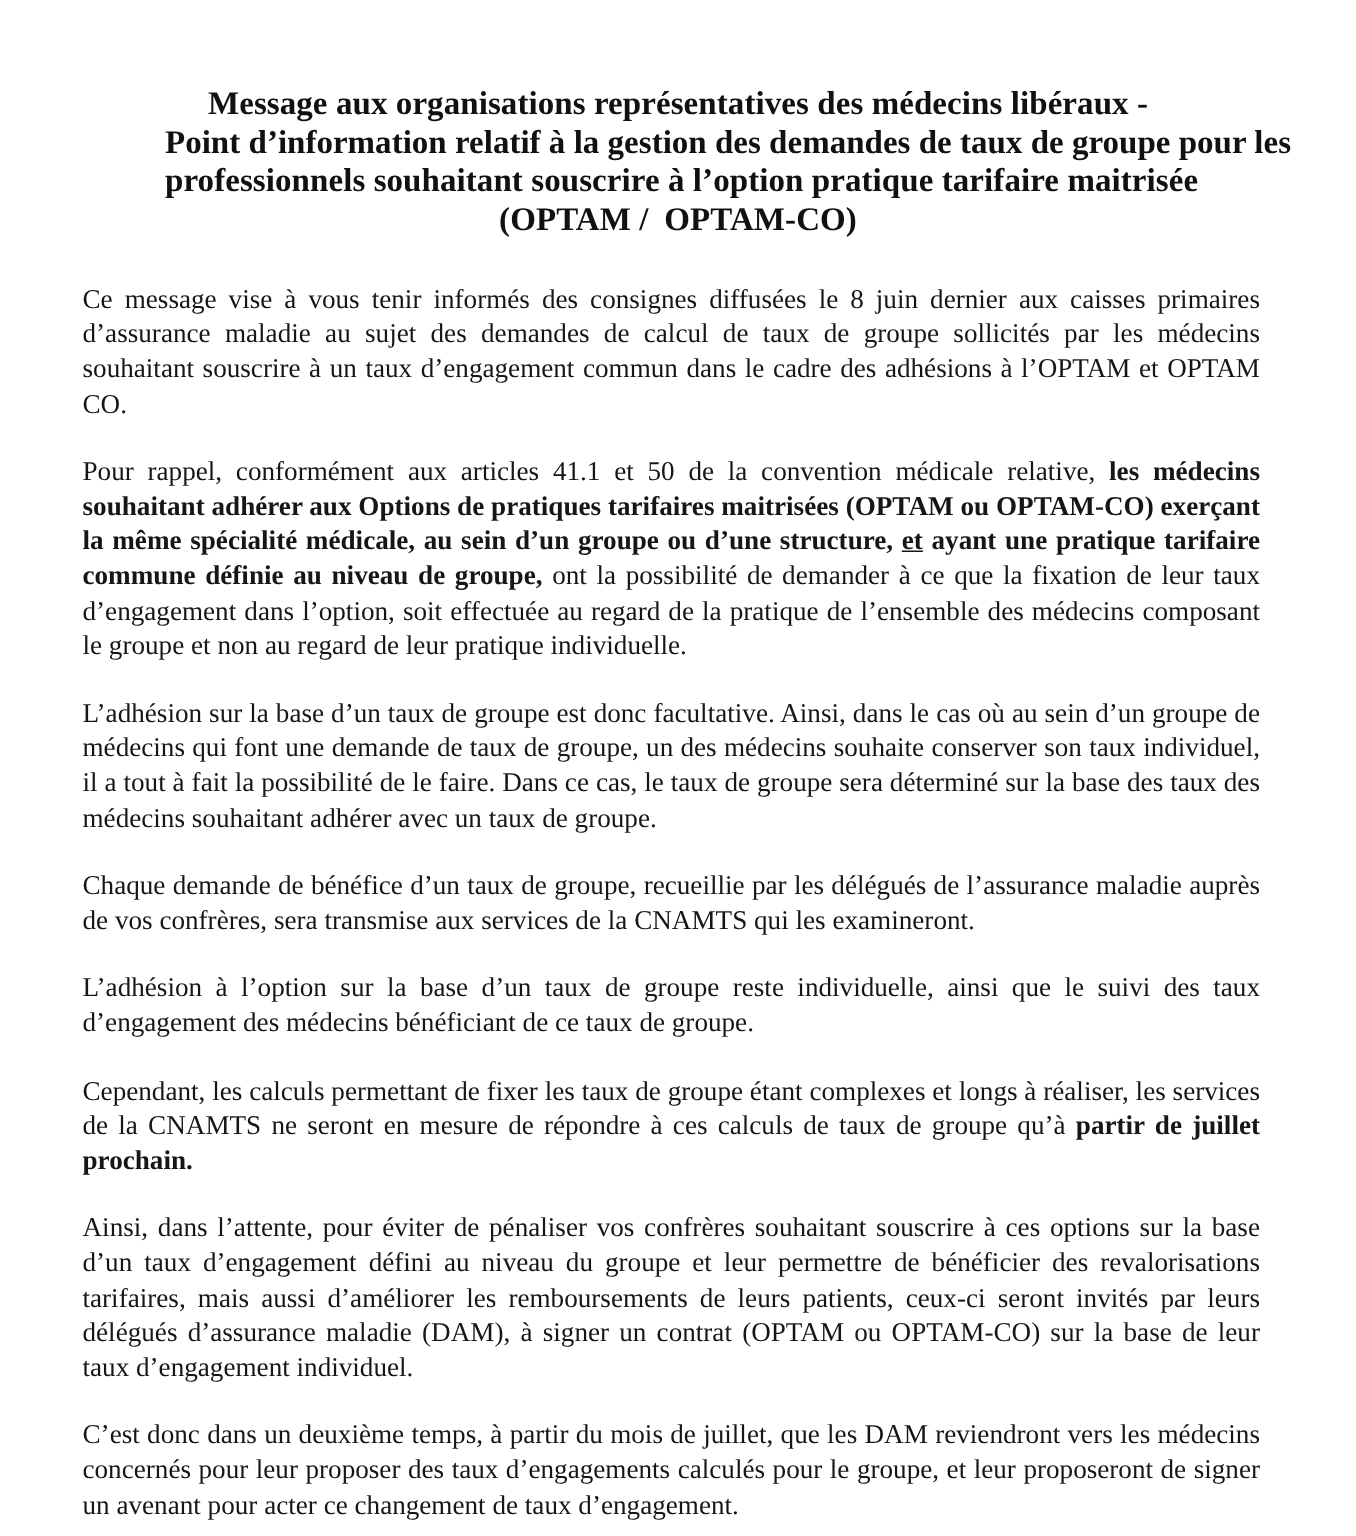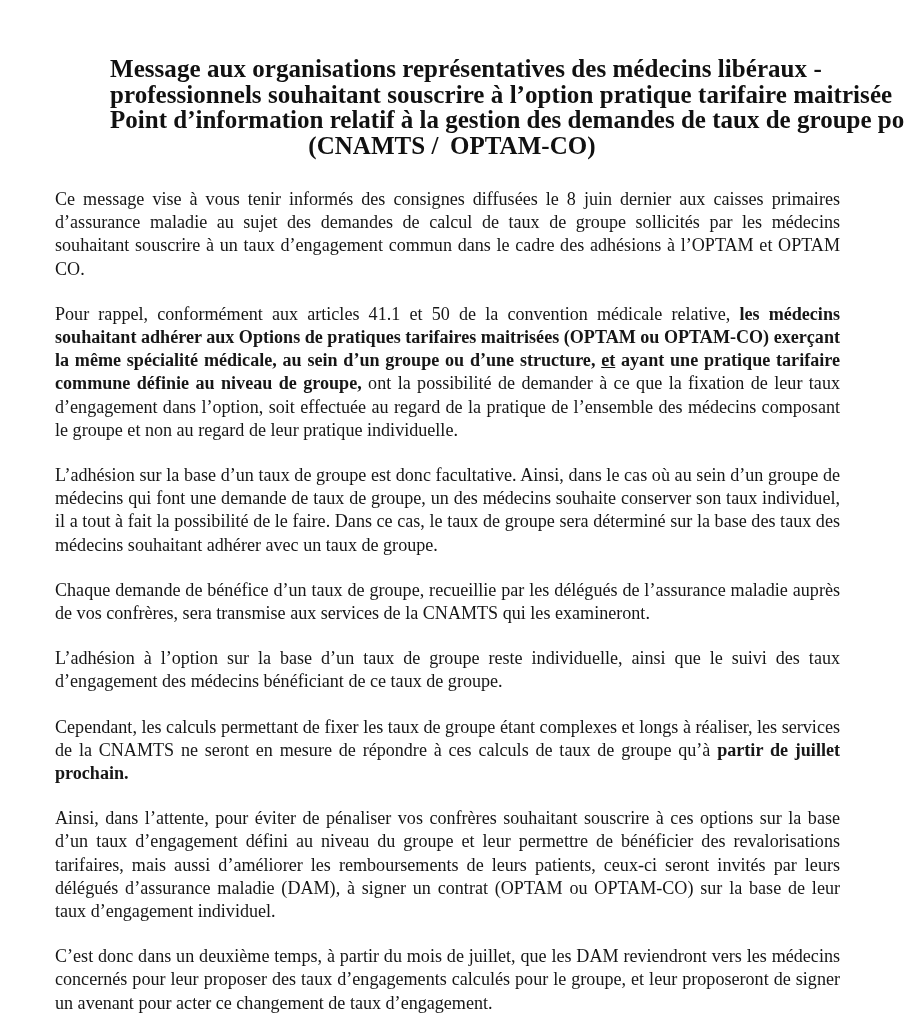--- a/index.html
+++ b/index.html
@@ -24,21 +24,21 @@
     padding: 0;
     background: #ffffff;
   }
 
   
   .doc-title {
     margin: 0;
     padding: 56px 110px 0 110px;
     text-align: center;
     font-weight: bold;
-    font-size: 25px;
+    font-size: 22px;
     line-height: 25.5px;
     letter-spacing: 0.05px;
     color: #111111;
   }
   .doc-title .title-line {
     display: block;
     white-space: nowrap;
   }
   .doc-title .title-line.wide {
     letter-spacing: 0.01px;
@@ -75,23 +75,23 @@
     margin-top: 24px;
   }
 </style>
 </head>
 <body>
 
 <div class="page">
 
   <h1 class="doc-title">
     <span class="title-line">Message aux organisations représentatives des médecins libéraux -</span>
+    <span class="title-line wide">Point d’information relatif à la gestion des demandes de taux de groupe pour les</span>
     <span class="title-line">professionnels souhaitant souscrire à l’option pratique tarifaire maitrisée</span>
-    <span class="title-line wide">Point d’information relatif à la gestion des demandes de taux de groupe pour les</span>
-    <span class="title-line"><span>(CNAMTS /</span><span class="title-slash-gap"></span> <span>OPTAM-CO)</span></span>
+    <span class="title-line"><span>(OPTAM /</span><span class="title-slash-gap"></span> <span>OPTAM-CO)</span></span>
   </h1>
 
   <div class="body-block">
     <p class="para">Ce message vise à vous tenir informés des consignes diffusées le 8 juin dernier aux caisses primaires d’assurance maladie au sujet des demandes de calcul de taux de groupe sollicités par les médecins souhaitant souscrire à un taux d’engagement commun dans le cadre des adhésions à l’OPTAM et OPTAM CO.</p>
     <p class="para">Pour rappel, conformément aux articles 41.1 et 50 de la convention médicale relative, <b>les médecins souhaitant adhérer aux Options de pratiques tarifaires maitrisées (OPTAM ou OPTAM-CO) exerçant la même spécialité médicale, au sein d’un groupe ou d’une structure, </b><b><u>et</u></b><b> ayant une pratique tarifaire commune définie au niveau de groupe,</b> ont la possibilité de demander à ce que la fixation de leur taux d’engagement dans l’option, soit effectuée au regard de la pratique de l’ensemble des médecins composant le groupe et non au regard de leur pratique individuelle.</p>
     <p class="para">L’adhésion sur la base d’un taux de groupe est donc facultative. Ainsi, dans le cas où au sein d’un groupe de médecins qui font une demande de taux de groupe, un des médecins souhaite conserver son taux individuel, il a tout à fait la possibilité de le faire. Dans ce cas, le taux de groupe sera déterminé sur la base des taux des médecins souhaitant adhérer avec un taux de groupe.</p>
     <p class="para">Chaque demande de bénéfice d’un taux de groupe, recueillie par les délégués de l’assurance maladie auprès de vos confrères, sera transmise aux services de la CNAMTS qui les examineront.</p>
     <p class="para">L’adhésion à l’option sur la base d’un taux de groupe reste individuelle, ainsi que le suivi des taux d’engagement des médecins bénéficiant de ce taux de groupe.</p>
     <p class="para">Cependant, les calculs permettant de fixer les taux de groupe étant complexes et longs à réaliser, les services de la CNAMTS ne seront en mesure de répondre à ces calculs de taux de groupe qu’à <b>partir de juillet prochain.</b></p>
     <p class="para">Ainsi, dans l’attente, pour éviter de pénaliser vos confrères souhaitant souscrire à ces options sur la base d’un taux d’engagement défini au niveau du groupe et leur permettre de bénéficier des revalorisations tarifaires, mais aussi d’améliorer les remboursements de leurs patients, ceux-ci seront invités par leurs délégués d’assurance maladie (DAM), à signer un contrat (OPTAM ou OPTAM-CO) sur la base de leur taux d’engagement individuel.</p>

